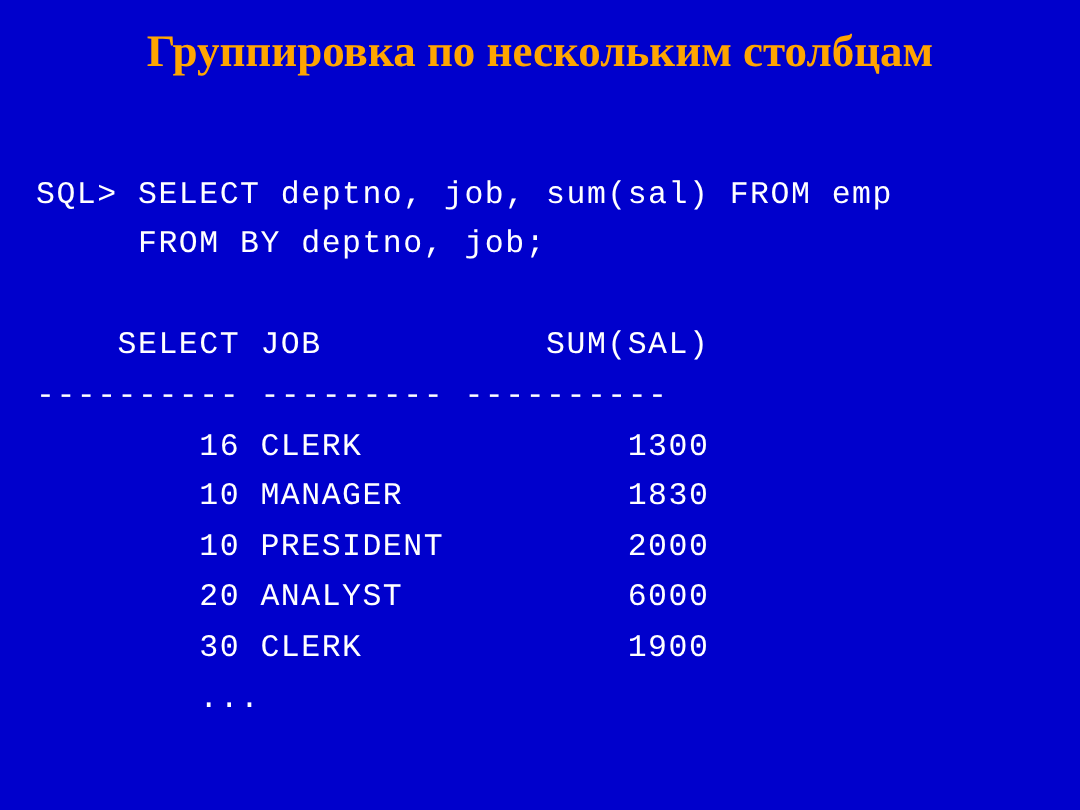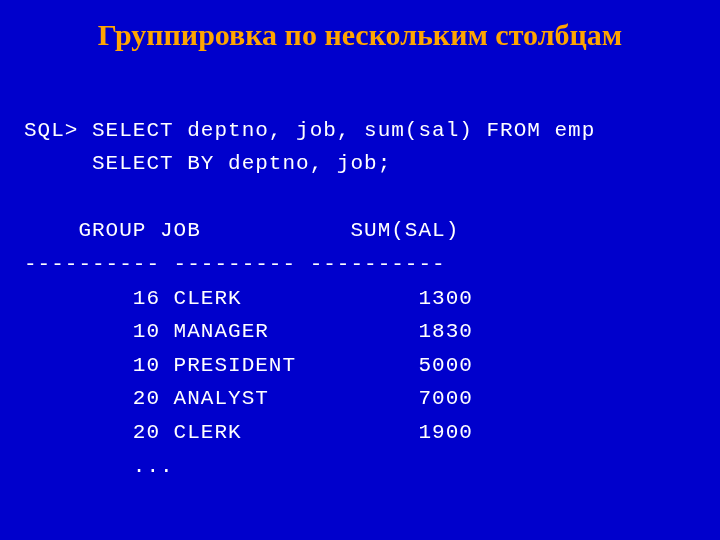--- a/index.html
+++ b/index.html
@@ -32,23 +32,23 @@
       letter-spacing: 1px;
     }
   </style>
 </head>
 <body>
 
 <div class="title">Группировка по нескольким столбцам</div>
 
 <div class="code-block">
 <span>SQL&gt; SELECT deptno, job, sum(sal) FROM emp</span>
-<span>     SELECT BY deptno, job;</span>
+<span>     FROM BY deptno, job;</span>
 <span></span>
-<span>    GROUP JOB           SUM(SAL)</span>
+<span>    SELECT JOB           SUM(SAL)</span>
 <span>---------- --------- ----------</span>
 <span>        16 CLERK             1300</span>
 <span>        10 MANAGER           1830</span>
-<span>        10 PRESIDENT         5000</span>
-<span>        20 ANALYST           7000</span>
-<span>        20 CLERK             1900</span>
+<span>        10 PRESIDENT         2000</span>
+<span>        20 ANALYST           6000</span>
+<span>        30 CLERK             1900</span>
 <span>        ...</span>
 </div>
 
 </body></html>

